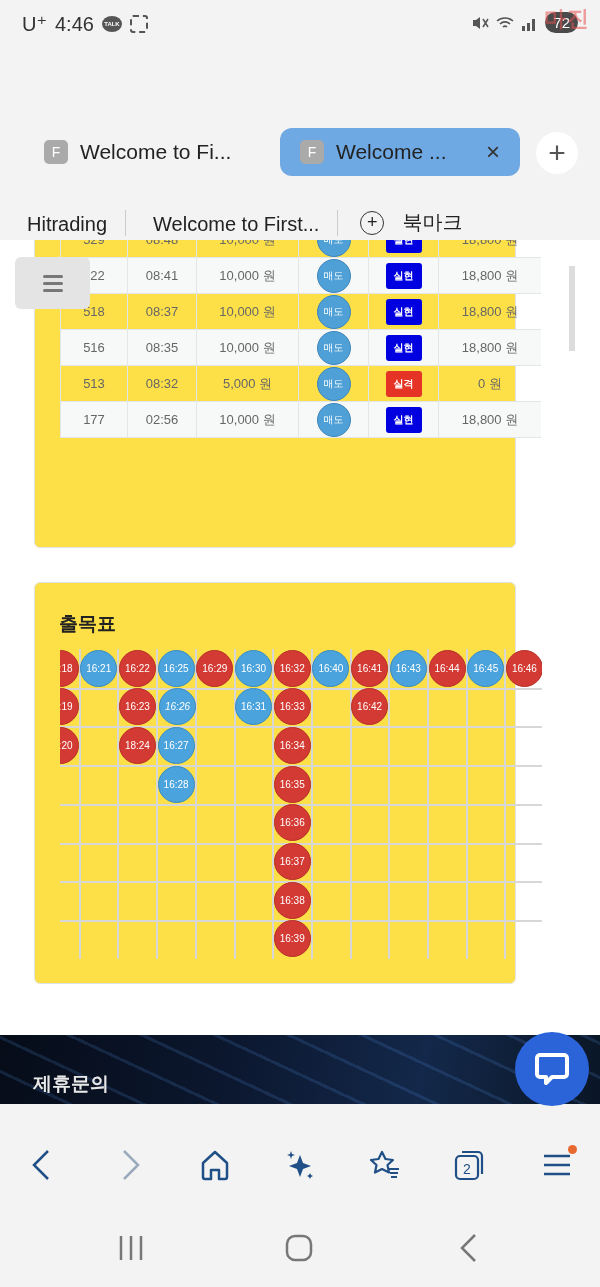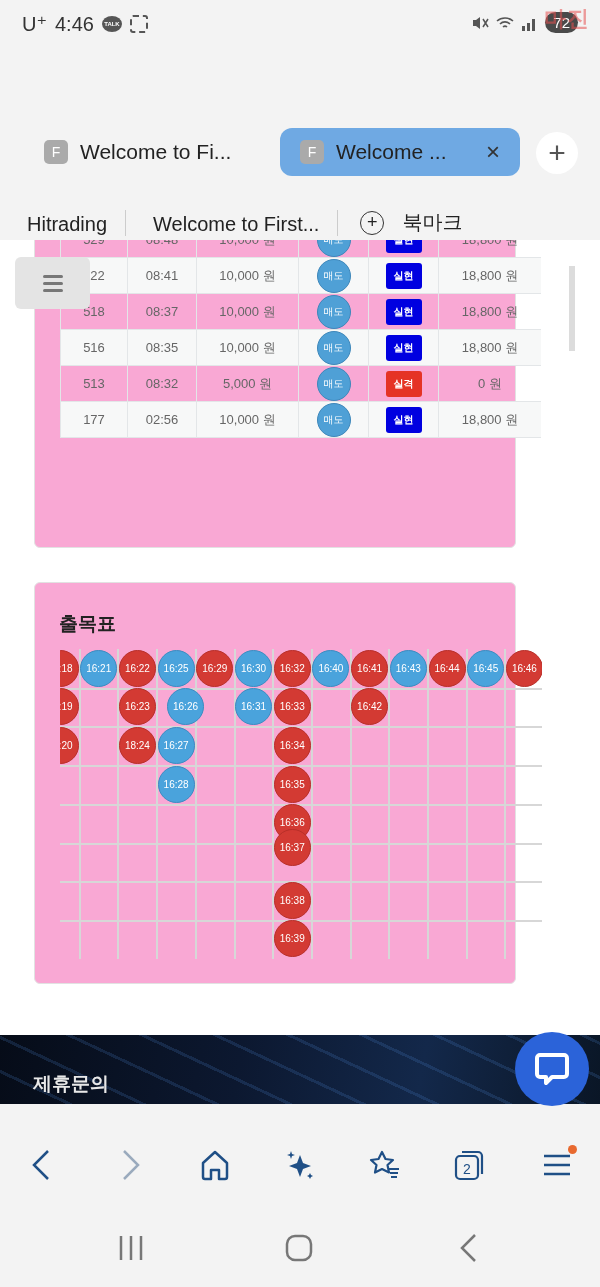--- a/index.html
+++ b/index.html
@@ -32,21 +32,21 @@
 
   
   .bookmarks { position: absolute; left: 0; top: 200px; width: 600px; height: 36px; display: flex; align-items: flex-end; font-size: 20px; color: #222; }
   .bm-item { padding: 0 18px 0 27px; }
   .bm-sep { width: 1px; height: 26px; background: #ccc; }
   .bm-add { display: flex; align-items: center; gap: 18px; padding-left: 22px; }
   .bm-add-icon { width: 24px; height: 24px; border: 1.5px solid #333; border-radius: 50%; display: flex; align-items: center; justify-content: center; font-size: 18px; }
 
   
   .page { position: absolute; left: 0; top: 240px; width: 600px; height: 795px; background: #fff; overflow: hidden; }
-  .card { position: absolute; left: 34px; width: 482px; background: #f9a8d4; border: 1px solid #e2e2e2; border-radius: 6px; }
+  .card { position: absolute; left: 34px; width: 482px; background: #fde047; border: 1px solid #e2e2e2; border-radius: 6px; }
   .card-table { top: -20px; height: 328px; }
   .card-chart { top: 342px; height: 402px; }
 
   .table-wrap { position: absolute; left: 25px; top: 0; width: 481px; height: 302px; overflow: hidden; }
   table { border-collapse: collapse; width: 481px; table-layout: fixed; }
   td { height: 36px; border: 1px solid #e3e6e8; text-align: center; font-size: 13px; color: #666; }
   tr:nth-child(even) td { background: #f7f8f8; }
   .side-badge { display: inline-flex; width: 34px; height: 34px; border-radius: 50%; background: #4fa0d6; border: 1px solid #3e87ba; color: #fff; font-size: 10px; align-items: center; justify-content: center; }
   .result-badge { display: inline-block; width: 36px; height: 26px; line-height: 26px; color: #fff; font-size: 10px; font-weight: bold; border-radius: 3px; }
   .scrollbar { position: absolute; left: 534px; top: 45px; width: 6px; height: 85px; background: #dcdcdc; }
@@ -221,32 +221,32 @@
           <div class="grid-line-h" style="top: 232.2px;"></div>
           <div class="grid-line-h" style="top: 270.9px;"></div>
           <div class="bead red" style="left: -18.5px; top: 0.5px;">16:18</div>
           <div class="bead red" style="left: -18.5px; top: 39.2px;">16:19</div>
           <div class="bead red" style="left: -18.5px; top: 77.9px;">16:20</div>
           <div class="bead blue" style="left: 20.2px; top: 0.5px;">16:21</div>
           <div class="bead red" style="left: 58.9px; top: 0.5px;">16:22</div>
           <div class="bead red" style="left: 58.9px; top: 39.2px;">16:23</div>
           <div class="bead red" style="left: 58.9px; top: 77.9px;">18:24</div>
           <div class="bead blue" style="left: 97.6px; top: 0.5px;">16:25</div>
-          <div class="bead blue" style="left: 107px; top: 39.2px;">16:26</div>
+          <div class="bead blue" style="left: 99px; top: 39.2px; font-style: italic;">16:26</div>
           <div class="bead blue" style="left: 97.6px; top: 77.9px;">16:27</div>
           <div class="bead blue" style="left: 97.6px; top: 116.6px;">16:28</div>
           <div class="bead red" style="left: 136.3px; top: 0.5px;">16:29</div>
           <div class="bead blue" style="left: 175px; top: 0.5px;">16:30</div>
           <div class="bead blue" style="left: 175px; top: 39.2px;">16:31</div>
           <div class="bead red" style="left: 213.7px; top: 0.5px;">16:32</div>
           <div class="bead red" style="left: 213.7px; top: 39.2px;">16:33</div>
           <div class="bead red" style="left: 213.7px; top: 77.9px;">16:34</div>
           <div class="bead red" style="left: 213.7px; top: 116.6px;">16:35</div>
           <div class="bead red" style="left: 213.7px; top: 155.3px;">16:36</div>
-          <div class="bead red" style="left: 213.7px; top: 180px;">16:37</div>
+          <div class="bead red" style="left: 213.7px; top: 194px;">16:37</div>
           <div class="bead red" style="left: 213.7px; top: 232.7px;">16:38</div>
           <div class="bead red" style="left: 213.7px; top: 271.4px;">16:39</div>
           <div class="bead blue" style="left: 252.4px; top: 0.5px;">16:40</div>
           <div class="bead red" style="left: 291.1px; top: 0.5px;">16:41</div>
           <div class="bead red" style="left: 291.1px; top: 39.2px;">16:42</div>
           <div class="bead blue" style="left: 329.8px; top: 0.5px;">16:43</div>
           <div class="bead red" style="left: 368.5px; top: 0.5px;">16:44</div>
           <div class="bead blue" style="left: 407.2px; top: 0.5px;">16:45</div>
           <div class="bead red" style="left: 445.9px; top: 0.5px;">16:46</div>
         </div>

